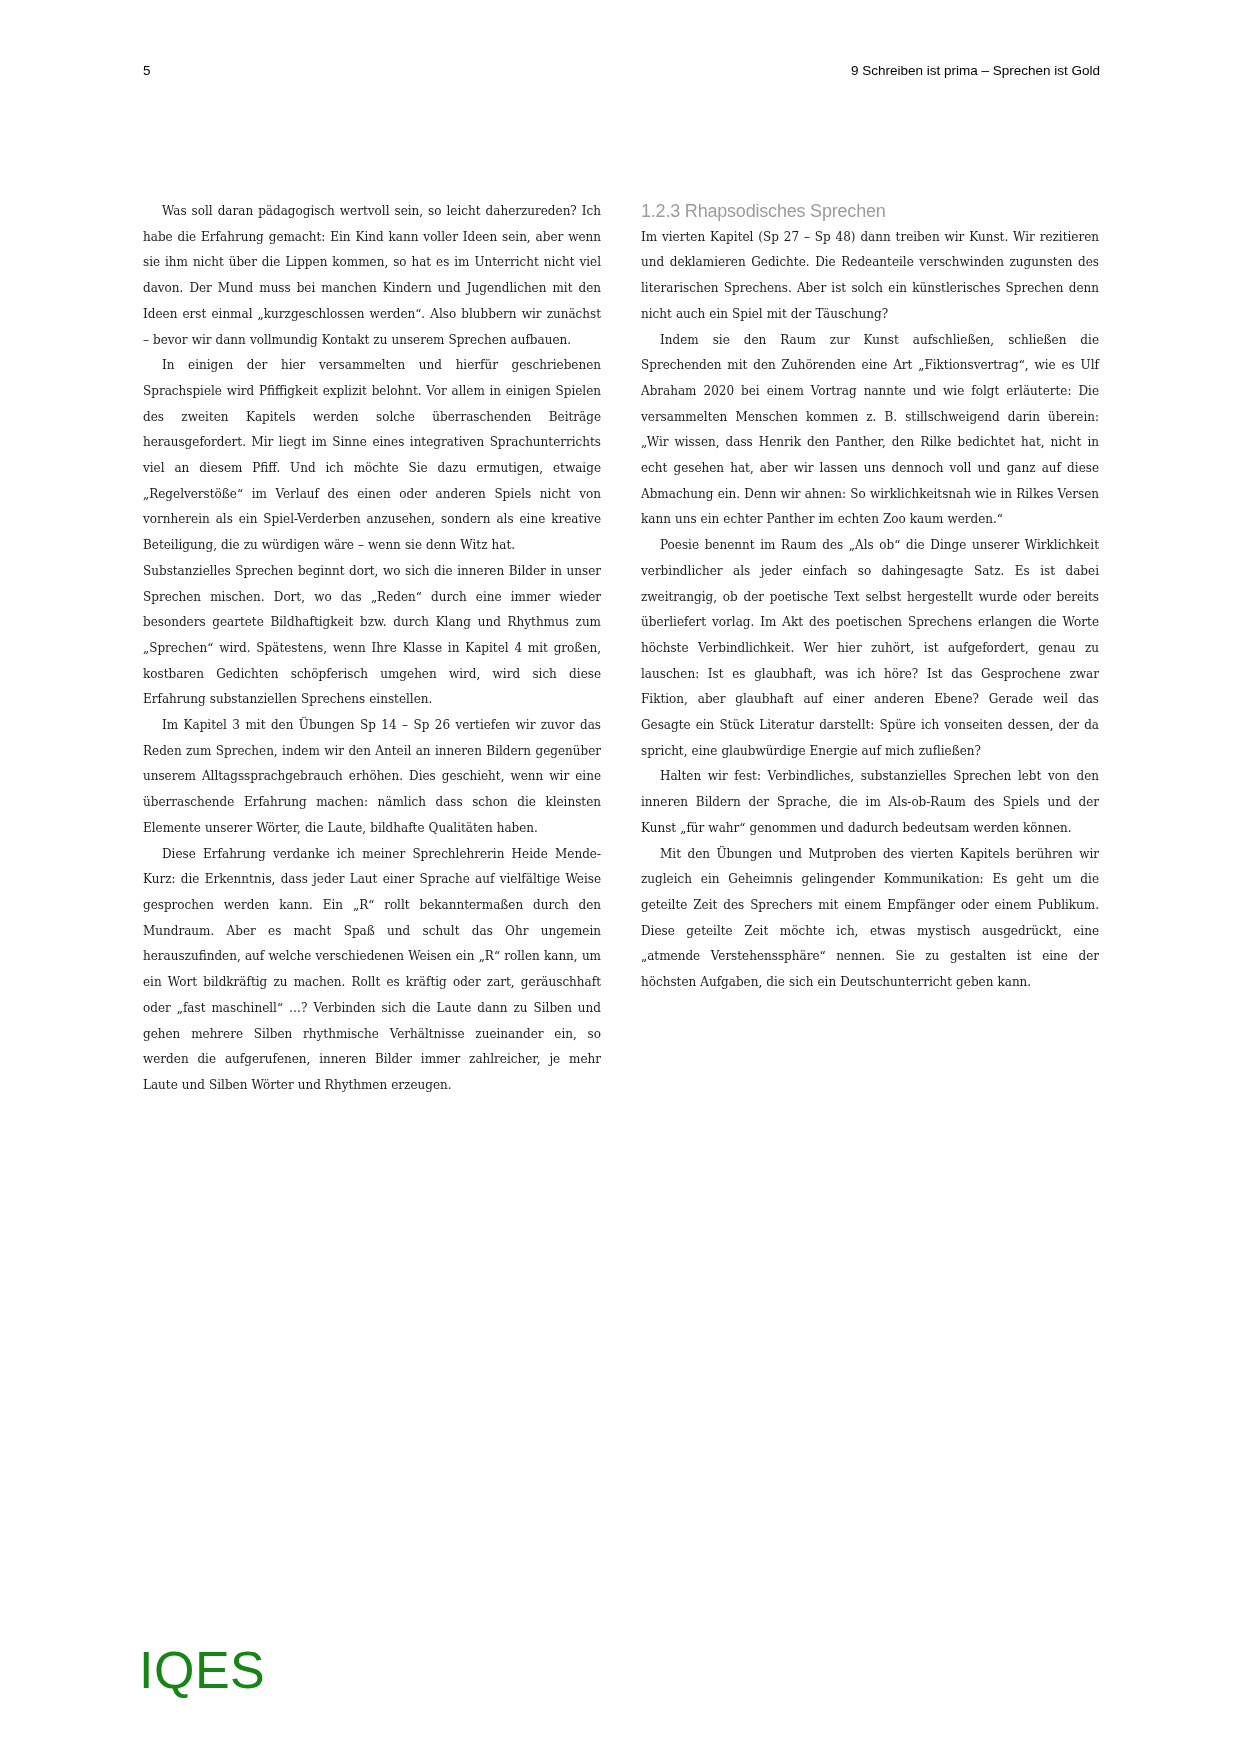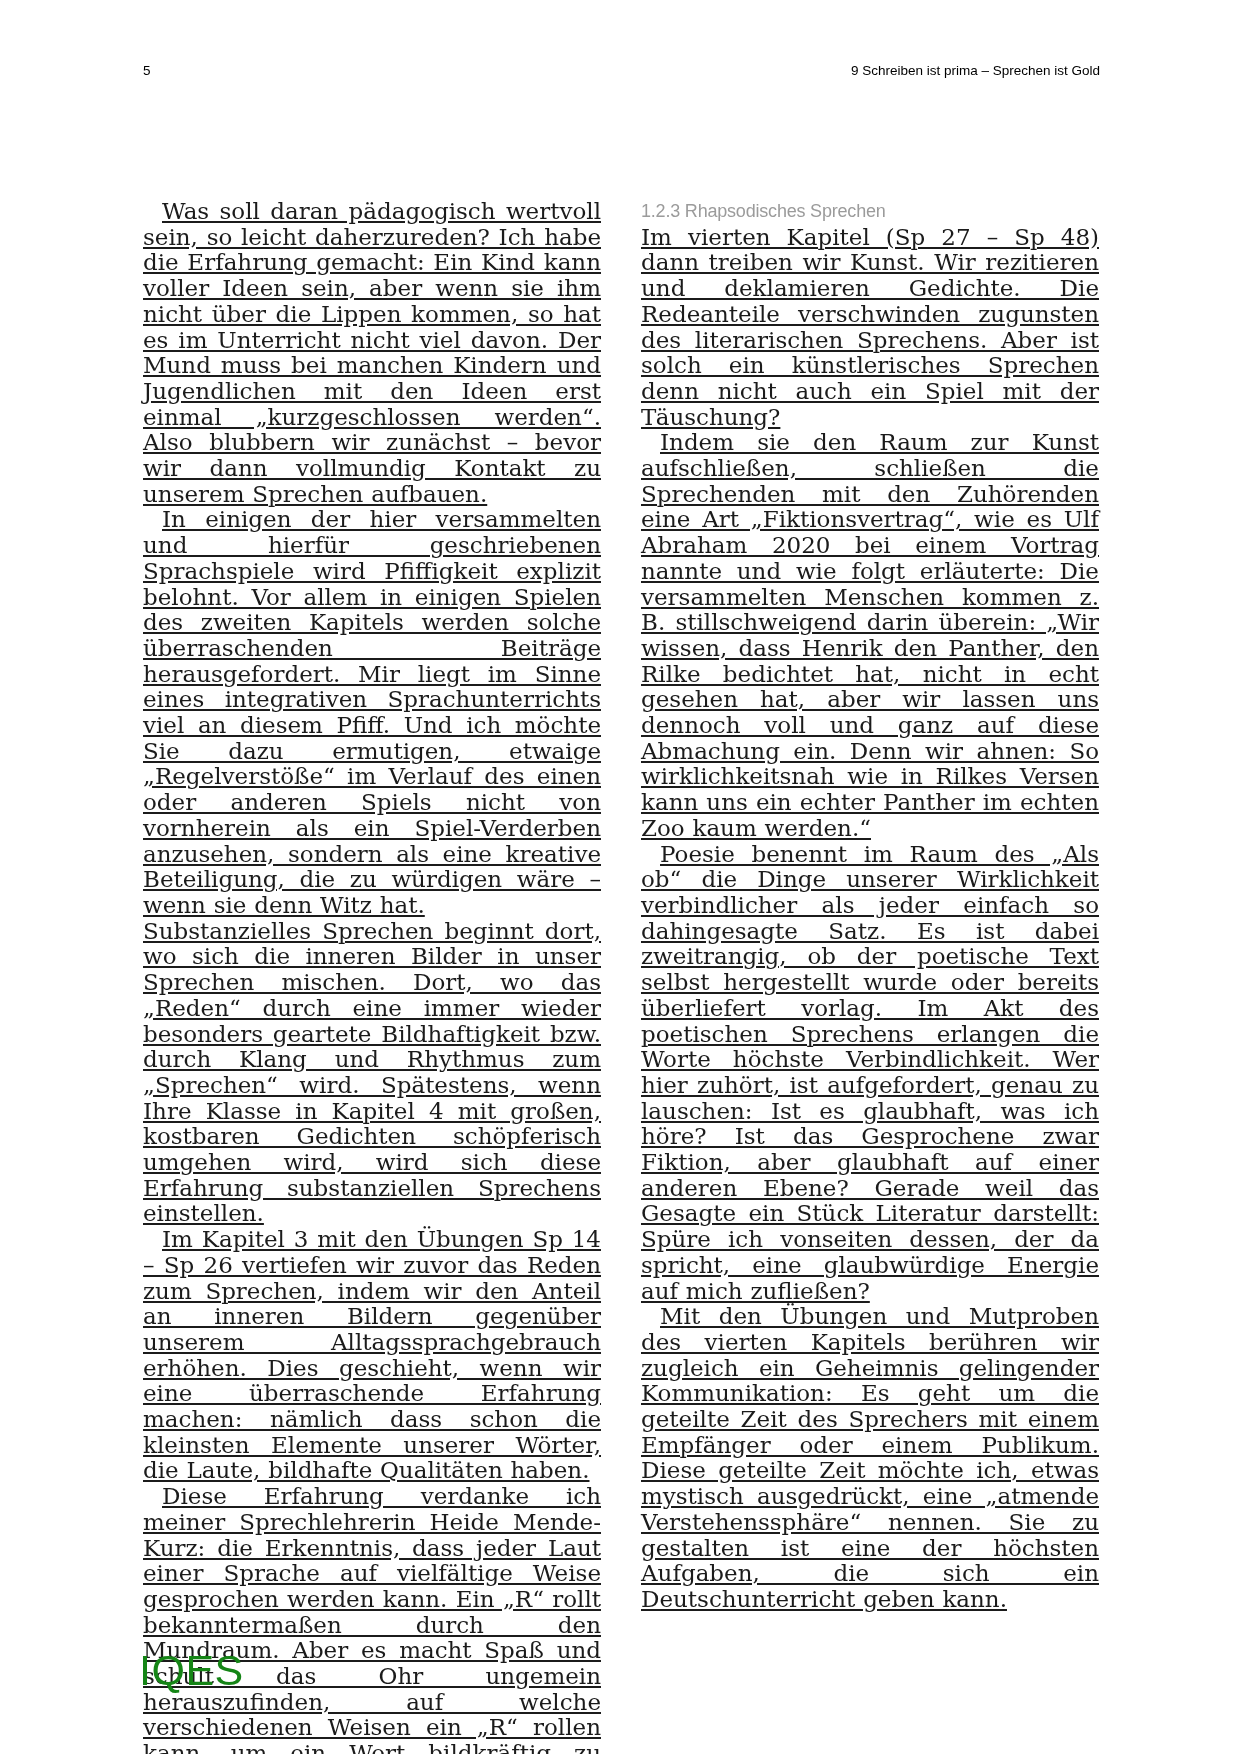--- a/index.html
+++ b/index.html
@@ -33,27 +33,26 @@
     right: 140px;
     display: flex;
     gap: 40px;
   }
   .col {
     width: 458px;
     flex: 0 0 458px;
   }
   .col p {
     margin: 0;
-    font-size: 23px;
+    font-size: 12px;
     line-height: 25.7px;
     text-align: justify;
     hyphens: auto;
     -webkit-hyphens: auto;
     word-spacing: 0.02em;
-    text-decoration: underline;
   }
   .col p.ind { text-indent: 19px; }
   .sec-h {
     margin: 22px 0 0 0;
     font-family: "Liberation Sans", sans-serif;
     font-weight: 400;
     font-size: 18px;
     line-height: 25.7px;
     letter-spacing: -0.2px;
     color: #9b9b9b;
@@ -61,21 +60,21 @@
   .sec-h.first { margin-top: 0; }
   
   .footer {
     position: absolute;
     left: 139px;
     top: 1648px;
   }
   .iqes-logo {
     font-family: "Liberation Sans", sans-serif;
     font-weight: 400;
-    font-size: 43px;
+    font-size: 52px;
     line-height: 44px;
     letter-spacing: 0.5px;
     color: #158516;
   }
 </style>
 </head>
 <body>
 
 <div class="page">
 
@@ -92,20 +91,21 @@
       <p>Substanzielles Sprechen beginnt dort, wo sich die inneren Bilder in unser Sprechen mischen. Dort, wo das „Reden“ durch eine immer wieder besonders geartete Bildhaftigkeit bzw. durch Klang und Rhythmus zum „Sprechen“ wird. Spätestens, wenn Ihre Klasse in Kapitel 4 mit großen, kostbaren Gedichten schöpferisch umgehen wird, wird sich diese Erfahrung substanziellen Sprechens einstellen.</p>
       <p class="ind">Im Kapitel 3 mit den Übungen Sp 14 – Sp 26 vertiefen wir zuvor das Reden zum Sprechen, indem wir den Anteil an inneren Bildern gegenüber unserem Alltagssprachgebrauch erhöhen. Dies geschieht, wenn wir eine überraschende Erfahrung machen: nämlich dass schon die kleinsten Elemente unserer Wörter, die Laute, bildhafte Qualitäten haben.</p>
       <p class="ind">Diese Erfahrung verdanke ich meiner Sprechlehrerin Heide Mende-Kurz: die Erkenntnis, dass jeder Laut einer Sprache auf vielfältige Weise gesprochen werden kann. Ein „R“ rollt bekanntermaßen durch den Mundraum. Aber es macht Spaß und schult das Ohr ungemein herauszufinden, auf welche verschiedenen Weisen ein „R“ rollen kann, um ein Wort bildkräftig zu machen. Rollt es kräftig oder zart, geräuschhaft oder „fast maschinell“ …? Verbinden sich die Laute dann zu Silben und gehen mehrere Silben rhythmische Verhältnisse zueinander ein, so werden die aufgerufenen, inneren Bilder immer zahlreicher, je mehr Laute und Silben Wörter und Rhythmen erzeugen.</p>
     </section>
 
     <section class="col">
       <h2 class="sec-h first">1.2.3 Rhapsodisches Sprechen</h2>
       <p>Im vierten Kapitel (Sp 27 – Sp 48) dann treiben wir Kunst. Wir rezitieren und deklamieren Gedichte. Die Redeanteile verschwinden zugunsten des literarischen Sprechens. Aber ist solch ein künstlerisches Sprechen denn nicht auch ein Spiel mit der Täuschung?</p>
       <p class="ind">Indem sie den Raum zur Kunst aufschließen, schließen die Sprechenden mit den Zuhörenden eine Art „Fiktionsvertrag“, wie es Ulf Abraham 2020 bei einem Vortrag nannte und wie folgt erläuterte: Die versammelten Menschen kommen z. B. stillschweigend darin überein: „Wir wissen, dass Henrik den Panther, den Rilke bedichtet hat, nicht in echt gesehen hat, aber wir lassen uns dennoch voll und ganz auf diese Abmachung ein. Denn wir ahnen: So wirklichkeitsnah wie in Rilkes Versen kann uns ein echter Panther im echten Zoo kaum werden.“</p>
       <p class="ind">Poesie benennt im Raum des „Als ob“ die Dinge unserer Wirklichkeit verbindlicher als jeder einfach so dahingesagte Satz. Es ist dabei zweitrangig, ob der poetische Text selbst hergestellt wurde oder bereits überliefert vorlag. Im Akt des poetischen Sprechens erlangen die Worte höchste Verbindlichkeit. Wer hier zuhört, ist aufgefordert, genau zu lauschen: Ist es glaubhaft, was ich höre? Ist das Gesprochene zwar Fiktion, aber glaubhaft auf einer anderen Ebene? Gerade weil das Gesagte ein Stück Literatur darstellt: Spüre ich vonseiten dessen, der da spricht, eine glaubwürdige Energie auf mich zufließen?</p>
+      <p class="ind">Halten wir fest: Verbindliches, substanzielles Sprechen lebt von den inneren Bildern der Sprache, die im Als-ob-Raum des Spiels und der Kunst „für wahr“ genommen und dadurch bedeutsam werden können.</p>
       <p class="ind">Mit den Übungen und Mutproben des vierten Kapitels berühren wir zugleich ein Geheimnis gelingender Kommunikation: Es geht um die geteilte Zeit des Sprechers mit einem Empfänger oder einem Publikum. Diese geteilte Zeit möchte ich, etwas mystisch ausgedrückt, eine „atmende Verstehenssphäre“ nennen. Sie zu gestalten ist eine der höchsten Aufgaben, die sich ein Deutschunterricht geben kann.</p>
     </section>
 
   </div>
 
   <div class="footer">
     <div class="iqes-logo">IQES</div>
   </div>
 
 </div>

